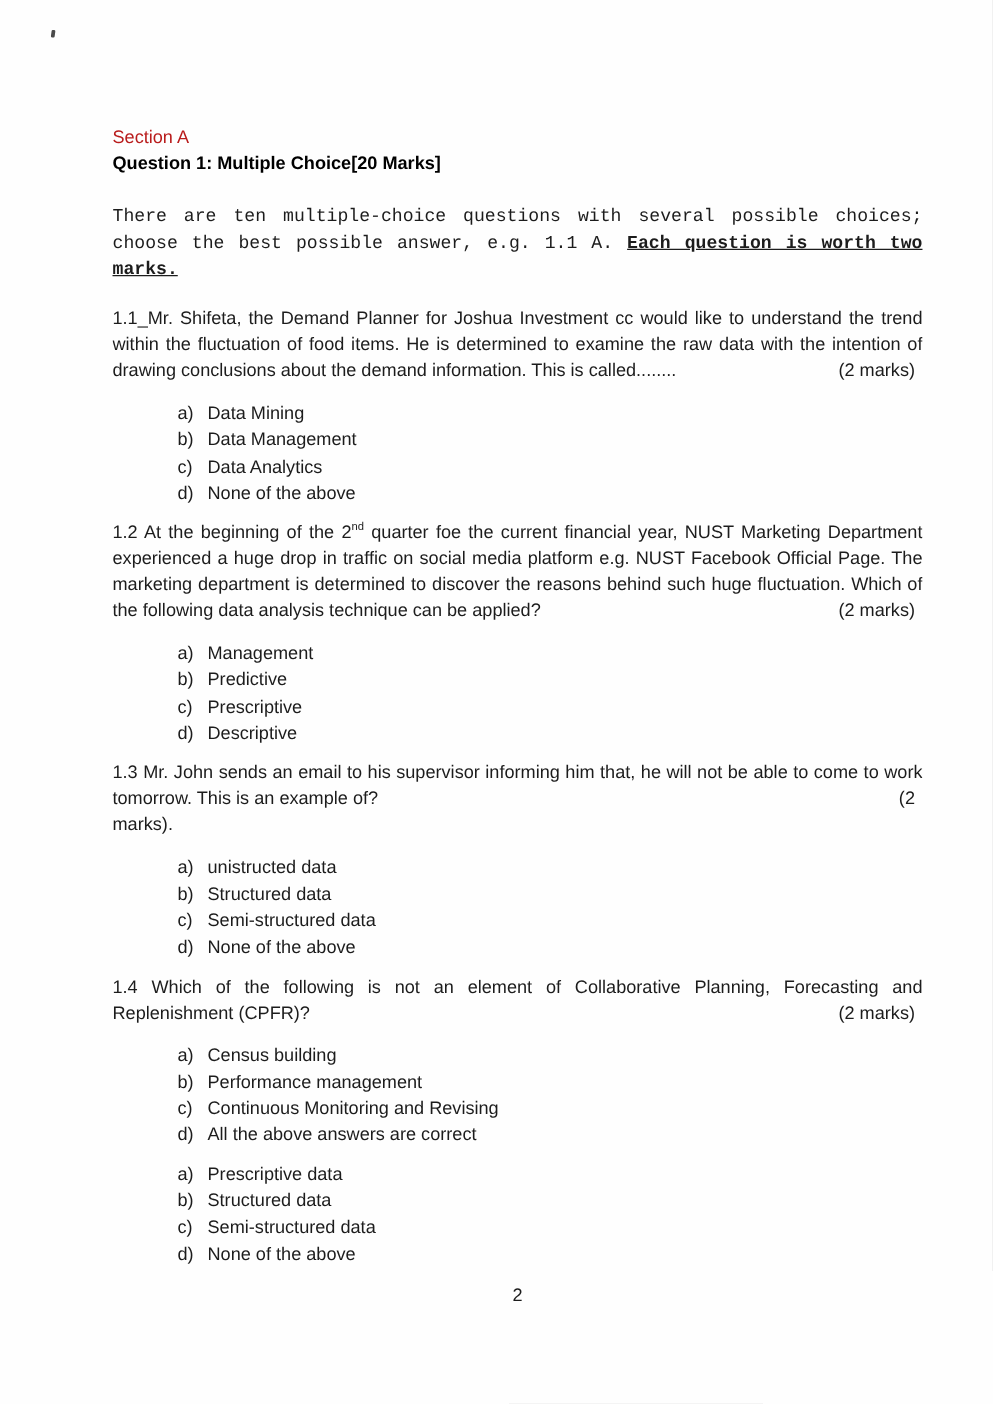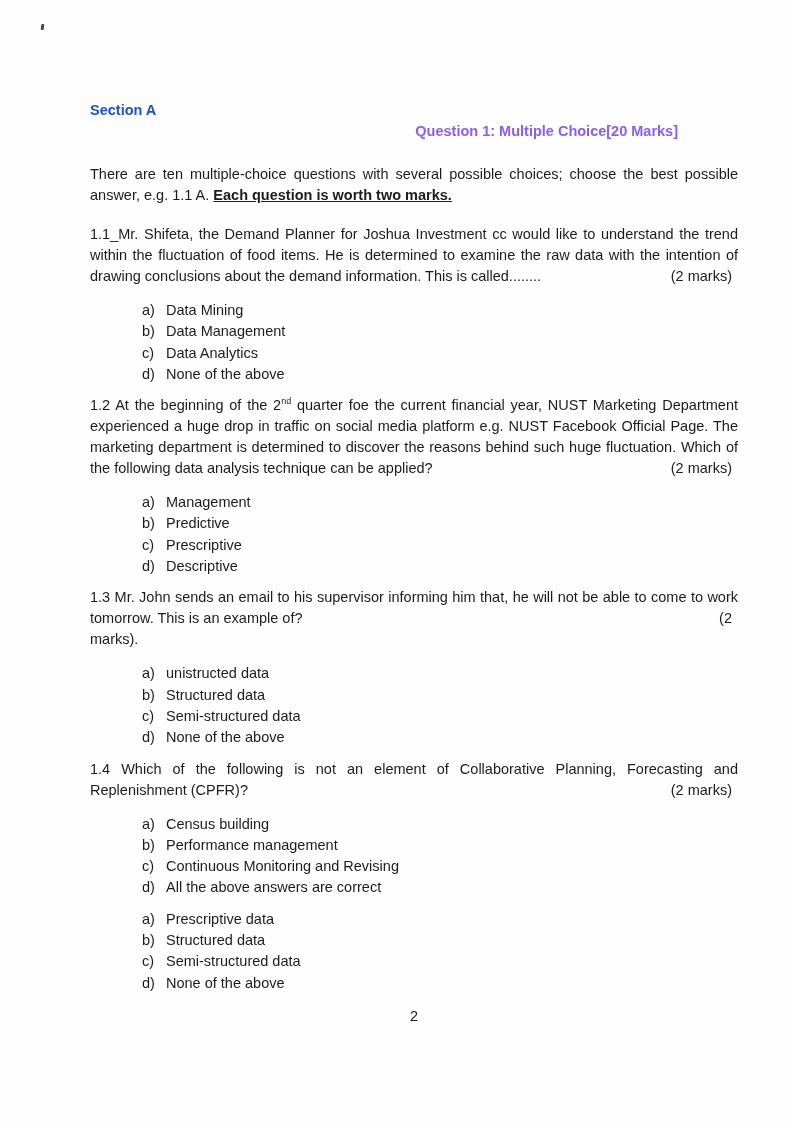--- a/index.html
+++ b/index.html
@@ -20,31 +20,32 @@
   .scan-artifact {
     position: absolute;
     left: 41px;
     top: 24px;
     width: 3px;
     height: 6px;
     background: #4a4a4a;
     border-radius: 1px;
     transform: rotate(8deg);
   }
-  .section-label { font-weight: bold; color: #1d4ed8; }
+  .section-label { font-weight: normal; color: #b91c1c; }
   .title-row {
     display: flex;
-    justify-content: flex-end;
+    justify-content: flex-start;
     font-weight: bold;
-    color: #8b5cf6;
+    color: #000000;
   }
   .title-row .total-marks { padding-right: 60px; white-space: nowrap; }
   .intro {
     margin: 22px 0 18px 0;
     text-align: justify;
+    font-family: Liberation Mono, monospace;
   }
   .intro .emph { font-weight: bold; text-decoration: underline; }
   .question .qtext {
     margin: 0 0 13px 0;
     text-align: justify;
     overflow: hidden;
   }
   .qtext sup { font-size: 0.62em; line-height: 0; vertical-align: super; }
   .marks { float: right; margin-right: 6px; white-space: nowrap; margin-left: 12px; }
   .marks-cont { display: block; }

